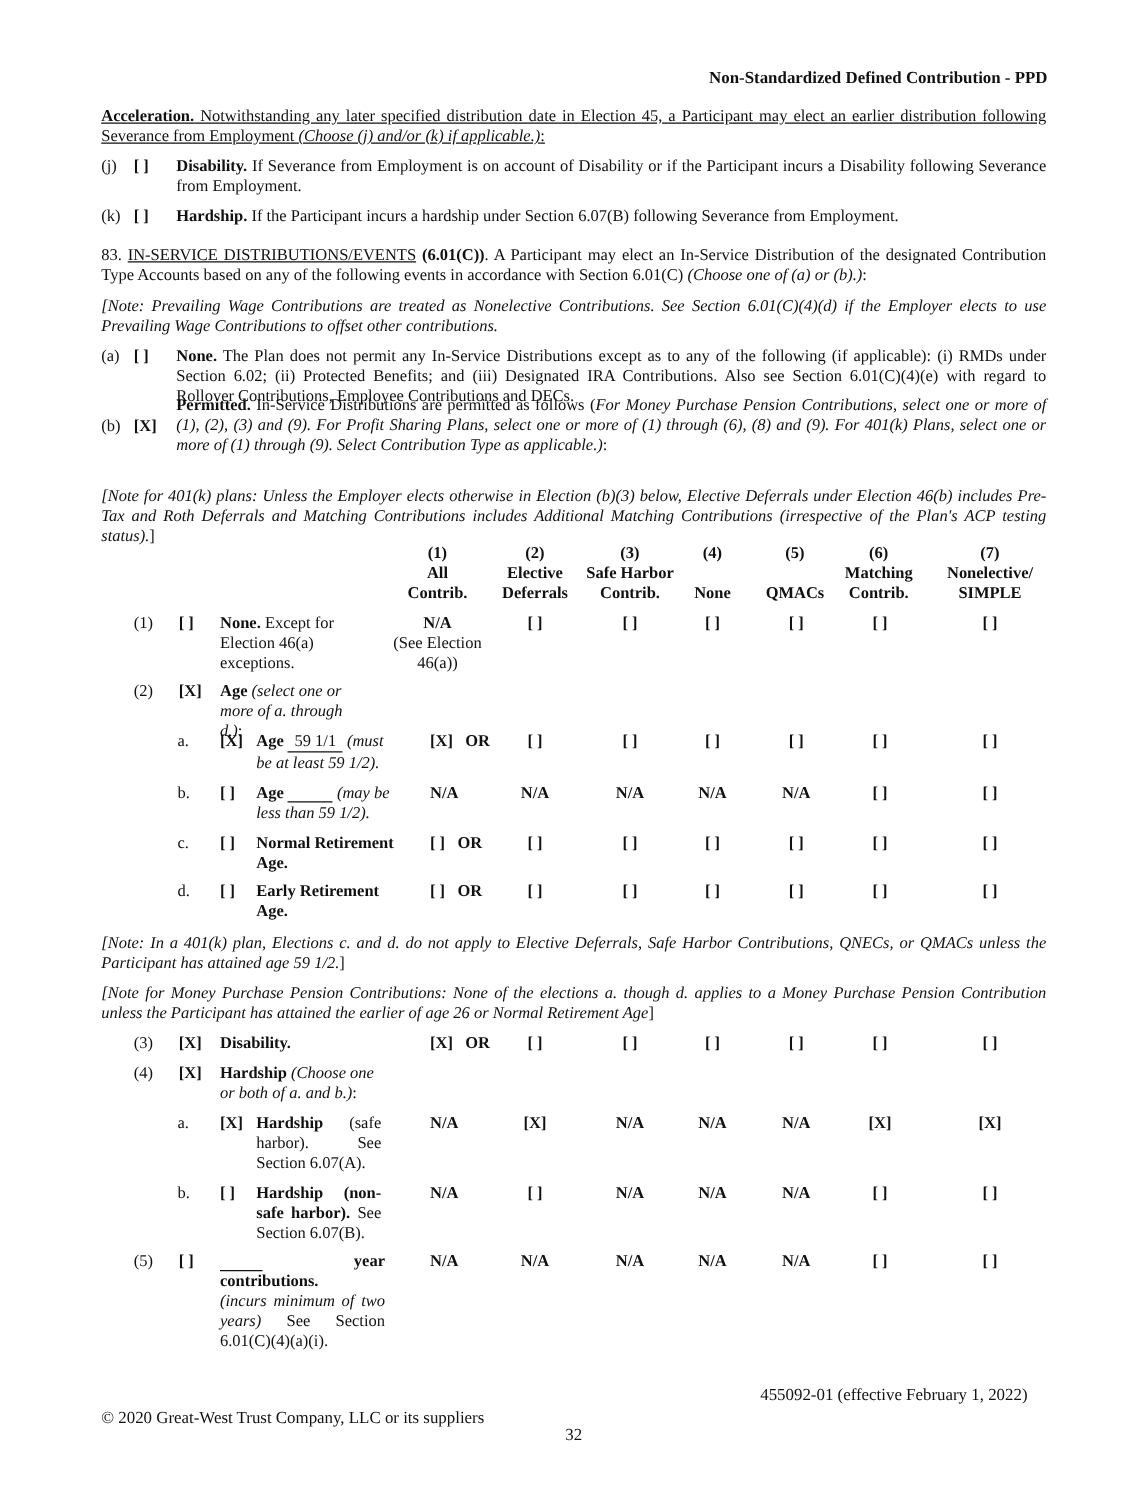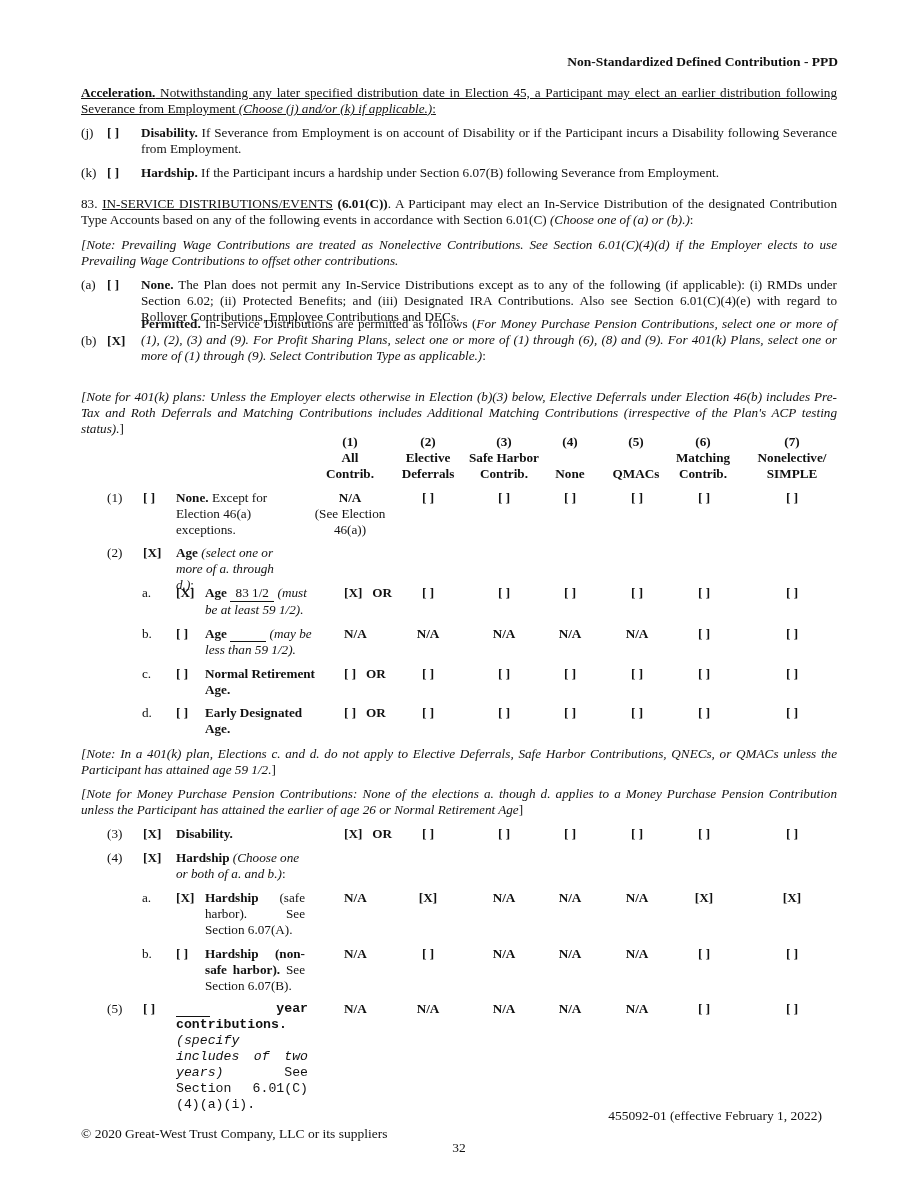--- a/index.html
+++ b/index.html
@@ -138,21 +138,21 @@
   <div class="rowlabel" style="top:545px;width:112px;">
     <span class="b">Age</span><span class="i"> (select one or more of a. through d.)</span><span>:</span>
   </div>
 </div>
 
 <div>
   <div class="subletter" style="top:585px;">a.</div>
   <div class="subbox" style="top:585px;">[X]</div>
   <div class="sublabel" style="top:585px;width:110px;">
     <span class="b">Age</span>
-    <span class="blank" style="min-width:44px;text-align:center;">83 1/2</span><span class="i"> (must be at least 59 1/2).</span>
+    <span class="blank" style="min-width:44px;text-align:center;">59 1/1</span><span class="i"> (must be at least 59 1/2).</span>
   </div>
   <div class="">
       <div class="cell" style="top: 585px; width: 80px; text-align: left; left: 344px; white-space: pre;">[X]   OR</div>
       <div class="cell" style="top: 585px; width: 80px; left: 388px;">[ ]</div>
       <div class="cell" style="top: 585px; width: 80px; left: 464px;">[ ]</div>
       <div class="cell" style="top: 585px; width: 80px; left: 530px;">[ ]</div>
       <div class="cell" style="top: 585px; width: 80px; left: 597px;">[ ]</div>
       <div class="cell" style="top: 585px; width: 80px; left: 664px;">[ ]</div>
       <div class="cell" style="top: 585px; width: 80px; left: 752px;">[ ]</div>
     </div>
@@ -187,21 +187,21 @@
       <div class="cell" style="top: 666px; width: 80px; left: 530px;">[ ]</div>
       <div class="cell" style="top: 666px; width: 80px; left: 597px;">[ ]</div>
       <div class="cell" style="top: 666px; width: 80px; left: 664px;">[ ]</div>
       <div class="cell" style="top: 666px; width: 80px; left: 752px;">[ ]</div>
     </div>
 </div>
 
 <div>
   <div class="subletter" style="top:705px;">d.</div>
   <div class="subbox" style="top:705px;">[ ]</div>
-  <div class="sublabel b" style="top:705px;width:110px;">Early Designated Age.</div>
+  <div class="sublabel b" style="top:705px;width:110px;">Early Retirement Age.</div>
   <div class="">
       <div class="cell" style="top: 705px; width: 80px; text-align: left; left: 344px; white-space: pre;">[ ]   OR</div>
       <div class="cell" style="top: 705px; width: 80px; left: 388px;">[ ]</div>
       <div class="cell" style="top: 705px; width: 80px; left: 464px;">[ ]</div>
       <div class="cell" style="top: 705px; width: 80px; left: 530px;">[ ]</div>
       <div class="cell" style="top: 705px; width: 80px; left: 597px;">[ ]</div>
       <div class="cell" style="top: 705px; width: 80px; left: 664px;">[ ]</div>
       <div class="cell" style="top: 705px; width: 80px; left: 752px;">[ ]</div>
     </div>
 </div>
@@ -266,24 +266,24 @@
       <div class="cell" style="top: 946px; width: 80px; left: 530px;">N/A</div>
       <div class="cell" style="top: 946px; width: 80px; left: 597px;">N/A</div>
       <div class="cell" style="top: 946px; width: 80px; left: 664px;">[ ]</div>
       <div class="cell" style="top: 946px; width: 80px; left: 752px;">[ ]</div>
     </div>
 </div>
 
 <div>
   <div class="rownum" style="top:1001px;">(5)</div>
   <div class="rowbox" style="top:1001px;">[ ]</div>
-  <div class="rowlabel just" style="top:1001px;width:132px;font-family:Liberation Mono, monospace;">
+  <div class="rowlabel just" style="top:1001px;width:132px;">
     <span class="blank" style="min-width:34px;height:13px;vertical-align:bottom;"></span>
     <span class="b">year contributions.</span><br>
-    <span class="i">(specify includes of two years)</span><span> See Section 6.01(C)(4)(a)(i).</span>
+    <span class="i">(incurs minimum of two years)</span><span> See Section 6.01(C)(4)(a)(i).</span>
   </div>
   <div class="">
       <div class="cell" style="top: 1001px; width: 80px; text-align: left; left: 344px;">N/A</div>
       <div class="cell" style="top: 1001px; width: 80px; left: 388px;">N/A</div>
       <div class="cell" style="top: 1001px; width: 80px; left: 464px;">N/A</div>
       <div class="cell" style="top: 1001px; width: 80px; left: 530px;">N/A</div>
       <div class="cell" style="top: 1001px; width: 80px; left: 597px;">N/A</div>
       <div class="cell" style="top: 1001px; width: 80px; left: 664px;">[ ]</div>
       <div class="cell" style="top: 1001px; width: 80px; left: 752px;">[ ]</div>
     </div>

